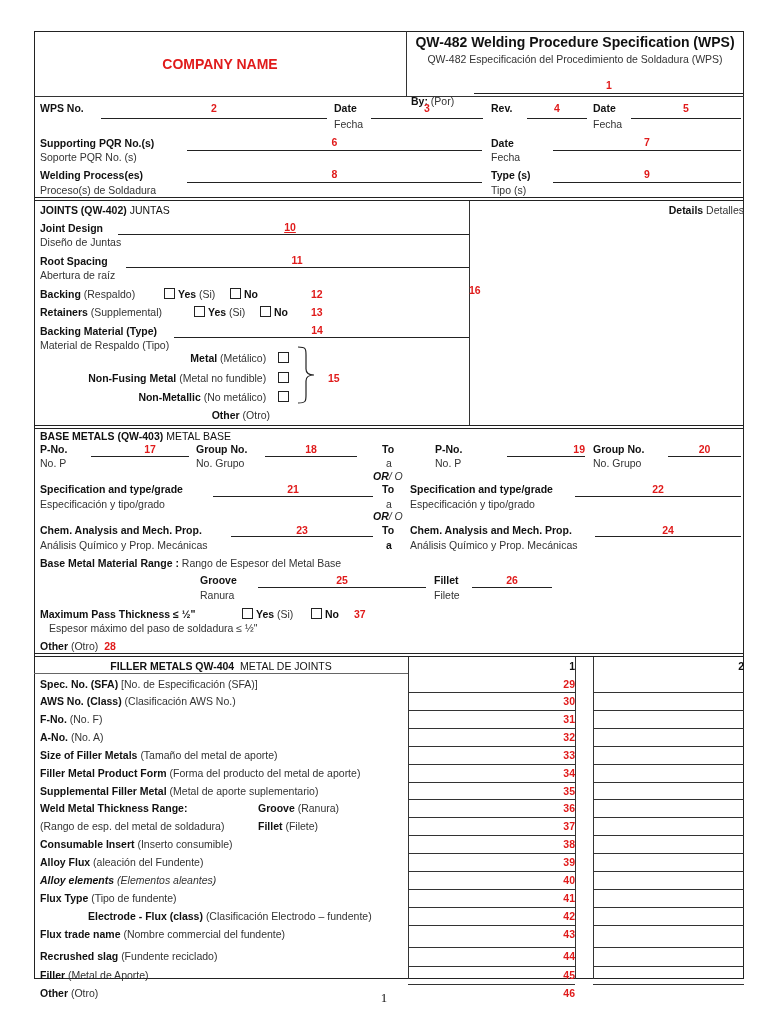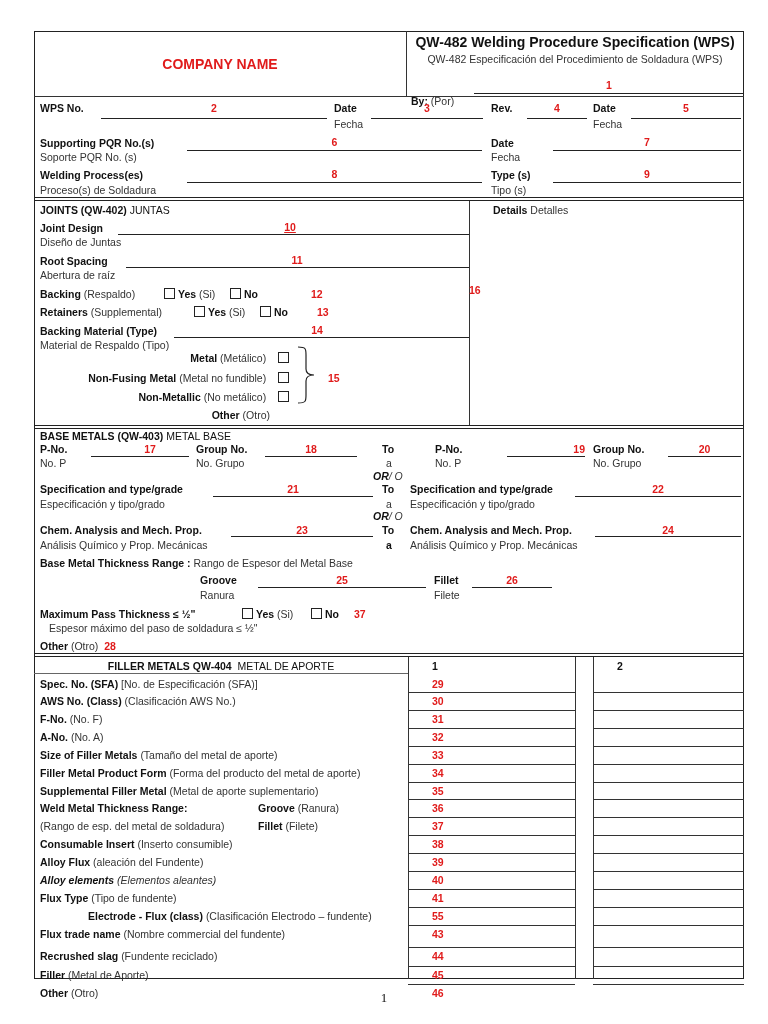--- a/index.html
+++ b/index.html
@@ -6,21 +6,21 @@
   body { width:768px; height:1024px; position:relative; font-family:"Liberation Sans", sans-serif; color:#111; font-size:10.5px; overflow:hidden; }
   .abs { position:absolute; }
   .b { font-weight:bold; }
   .red { color:#e01b1b; font-weight:bold; }
   .sub { color:#333; }
   .line { position:absolute; height:0; border-top:1.3px solid #222; }
   .vline { position:absolute; width:0; border-left:1.3px solid #333; }
   .hrule { position:absolute; height:0; border-top:1.3px solid #333; }
   .dbl { position:absolute; height:2px; border-top:1.5px solid #222; border-bottom:1.5px solid #222; }
   .cb { display:inline-block; width:9px; height:9px; border:1px solid #222; vertical-align:-1px; margin-right:3px; background:#fff; }
-  .center { text-align:left;padding-left:24px; }
+  .center { text-align:right; }
 </style>
 </head>
 <body>
 
 <div class="abs" style="left:34px;top:31px;width:710px;height:948px;border:1.5px solid #222;box-sizing:border-box;"></div>
 
 <div class="vline" style="left:406px;top:31px;height:65px;"></div>
 <div class="abs red" style="left:34px;top:56px;width:372px;text-align:center;font-size:14px;">COMPANY NAME</div>
 <div class="abs b" style="left:406px;top:34px;width:338px;text-align:center;font-size:14px;">QW-482 Welding Procedure Specification (WPS)</div>
 <div class="abs sub" style="left:406px;top:53px;width:338px;text-align:center;font-size:10.5px;">QW-482 Especificación del Procedimiento de Soldadura (WPS)</div>
@@ -86,21 +86,21 @@
 <div class="abs" style="left:164px;top:288px;white-space:nowrap;"><span class="cb"></span><span class="b">Yes</span> <span class="sub">(Si)</span></div>
 <div class="abs" style="left:230px;top:288px;white-space:nowrap;"><span class="cb"></span><span class="b">No</span></div>
 <div class="abs red" style="left:311px;top:288px;">12</div>
 
 <div class="abs" style="left:40px;top:306px;white-space:nowrap;">
   <span class="b">Retainers</span>
   <span class="sub">(Supplemental)</span>
 </div>
 <div class="abs" style="left:194px;top:306px;white-space:nowrap;"><span class="cb"></span><span class="b">Yes</span> <span class="sub">(Si)</span></div>
 <div class="abs" style="left:260px;top:306px;white-space:nowrap;"><span class="cb"></span><span class="b">No</span></div>
-<div class="abs red" style="left:311px;top:306px;margin-left:6px;">13</div>
+<div class="abs red" style="left:311px;top:306px;">13</div>
 
 <div class="abs b" style="left:40px;top:325px;">Backing Material (Type)</div>
 <div class="abs sub" style="left:40px;top:339px;">Material de Respaldo (Tipo)</div>
 <div class="line" style="left:174px;top:337px;width:295px;"></div>
 <div class="abs red" style="left:257px;top:324px;width:120px;text-align:center;">14</div>
 
 <div class="abs" style="left:60px;top:352px;width:232px;text-align:right;white-space:nowrap;"><span class="b">Metal</span> <span class="sub">(Metálico)</span> &nbsp;<span class="cb" style="margin-left:6px;"></span></div>
 <div class="abs" style="left:40px;top:372px;width:252px;text-align:right;white-space:nowrap;"><span class="b">Non-Fusing Metal</span> <span class="sub">(Metal no fundible)</span> &nbsp;<span class="cb" style="margin-left:6px;"></span></div>
 <div class="abs" style="left:40px;top:391px;width:252px;text-align:right;white-space:nowrap;"><span class="b">Non-Metallic</span> <span class="sub">(No metálico)</span> &nbsp;<span class="cb" style="margin-left:6px;"></span></div>
 <svg class="abs" style="left:296px;top:345px;" width="20" height="60" viewBox="0 0 20 60">
@@ -151,41 +151,41 @@
 <div class="abs sub" style="left:40px;top:539px;">Análisis Químico y Prop. Mecánicas</div>
 <div class="line" style="left:231px;top:536px;width:142px;"></div>
 <div class="abs red" style="left:231px;top:524px;width:142px;text-align:center;">23</div>
 <div class="abs b" style="left:382px;top:524px;">To</div>
 <div class="abs b" style="left:386px;top:539px;">a</div>
 <div class="abs b" style="left:410px;top:524px;">Chem. Analysis and Mech. Prop.</div>
 <div class="abs sub" style="left:410px;top:539px;">Análisis Químico y Prop. Mecánicas</div>
 <div class="line" style="left:595px;top:536px;width:146px;"></div>
 <div class="abs red" style="left:595px;top:524px;width:146px;text-align:center;">24</div>
 
-<div class="abs" style="left:40px;top:557px;white-space:nowrap;"><span class="b">Base Metal Thickness Range :</span> <span class="sub">Rango de Espesor del Metal Base</span></div>
+<div class="abs" style="left:40px;top:557px;white-space:nowrap;"><span class="b">Base Metal Material Range :</span> <span class="sub">Rango de Espesor del Metal Base</span></div>
 <div class="abs b" style="left:200px;top:574px;">Groove</div>
 <div class="abs sub" style="left:200px;top:589px;">Ranura</div>
 <div class="line" style="left:258px;top:587px;width:168px;"></div>
 <div class="abs red" style="left:258px;top:574px;width:168px;text-align:center;">25</div>
 <div class="abs b" style="left:434px;top:574px;">Fillet</div>
 <div class="abs sub" style="left:434px;top:589px;">Filete</div>
 <div class="line" style="left:472px;top:587px;width:80px;"></div>
 <div class="abs red" style="left:472px;top:574px;width:80px;text-align:center;">26</div>
 
 <div class="abs b" style="left:40px;top:608px;">Maximum Pass Thickness ≤ ½"</div>
 <div class="abs sub" style="left:40px;top:622px;padding-left:9px;">Espesor máximo del paso de soldadura ≤ ½"</div>
 <div class="abs" style="left:242px;top:608px;white-space:nowrap;"><span class="cb"></span><span class="b">Yes</span> <span class="sub">(Si)</span></div>
 <div class="abs" style="left:311px;top:608px;white-space:nowrap;"><span class="cb"></span><span class="b">No</span></div>
 <div class="abs red" style="left:354px;top:608px;">37</div>
 
 <div class="abs" style="left:40px;top:640px;white-space:nowrap;"><span class="b">Other</span> <span class="sub">(Otro)</span> &nbsp;<span class="red">28</span></div>
 
 <div class="dbl" style="left:34px;top:653px;width:710px;"></div>
 
-<div class="abs" style="left:34px;top:660px;width:374px;text-align:center;white-space:nowrap;"><span class="b">FILLER METALS QW-404</span> &nbsp;<span>METAL DE APORTE</span></div>
+<div class="abs" style="left:34px;top:660px;width:374px;text-align:center;white-space:nowrap;"><span class="b">FILLER METALS QW-404</span> &nbsp;<span>METAL DE JOINTS</span></div>
 <div class="vline" style="left:408px;top:657px;height:322px;"></div>
 <div class="vline" style="left:575px;top:657px;height:322px;"></div>
 <div class="vline" style="left:593px;top:657px;height:322px;"></div>
 <div class="abs b center" style="left:408px;top:660px;width:167px;">1</div>
 <div class="abs b center" style="left:593px;top:660px;width:151px;">2</div>
 <div class="hrule" style="left:34px;top:673px;width:374px;border-top-color:#666;"></div>
 
 <div id="filler-rows">
     <div class="abs" style="left: 40px; top: 678px; white-space: nowrap;"><span class="b">Spec. No. (SFA)</span> <span class="sub">[No. de Especificación (SFA)]</span></div>
     <div class="abs red center" style="left: 408px; top: 678px; width: 167px;">29</div>
@@ -246,21 +246,21 @@
     <div class="abs red center" style="left: 408px; top: 874px; width: 167px;">40</div>
     <div class="abs" style="left: 593px; top: 871px; width: 151px; height: 18px;"></div>
     <div class="hrule" style="left: 408px; top: 871px; width: 167px;"></div>
     <div class="hrule" style="left: 593px; top: 871px; width: 151px;"></div>
     <div class="abs" style="left: 40px; top: 892px; white-space: nowrap;"><span class="b">Flux Type</span> <span class="sub">(Tipo de fundente)</span></div>
     <div class="abs red center" style="left: 408px; top: 892px; width: 167px;">41</div>
     <div class="abs" style="left: 593px; top: 889px; width: 151px; height: 18px;"></div>
     <div class="hrule" style="left: 408px; top: 889px; width: 167px;"></div>
     <div class="hrule" style="left: 593px; top: 889px; width: 151px;"></div>
     <div class="abs" style="left: 40px; top: 910px; white-space: nowrap; padding-left: 48px;"><span class="b">Electrode - Flux (class)</span> <span class="sub">(Clasificación Electrodo – fundente)</span></div>
-    <div class="abs red center" style="left: 408px; top: 910px; width: 167px;">55</div>
+    <div class="abs red center" style="left: 408px; top: 910px; width: 167px;">42</div>
     <div class="abs" style="left: 593px; top: 907px; width: 151px; height: 18px;"></div>
     <div class="hrule" style="left: 408px; top: 907px; width: 167px;"></div>
     <div class="hrule" style="left: 593px; top: 907px; width: 151px;"></div>
     <div class="abs" style="left: 40px; top: 928px; white-space: nowrap;"><span class="b">Flux trade name</span> <span class="sub">(Nombre commercial del fundente)</span></div>
     <div class="abs red center" style="left: 408px; top: 928px; width: 167px;">43</div>
     <div class="abs" style="left: 593px; top: 925px; width: 151px; height: 22px;"></div>
     <div class="hrule" style="left: 408px; top: 925px; width: 167px;"></div>
     <div class="hrule" style="left: 593px; top: 925px; width: 151px;"></div>
     <div class="abs" style="left: 40px; top: 950px; white-space: nowrap;"><span class="b">Recrushed slag</span> <span class="sub">(Fundente reciclado)</span></div>
     <div class="abs red center" style="left: 408px; top: 950px; width: 167px;">44</div>

